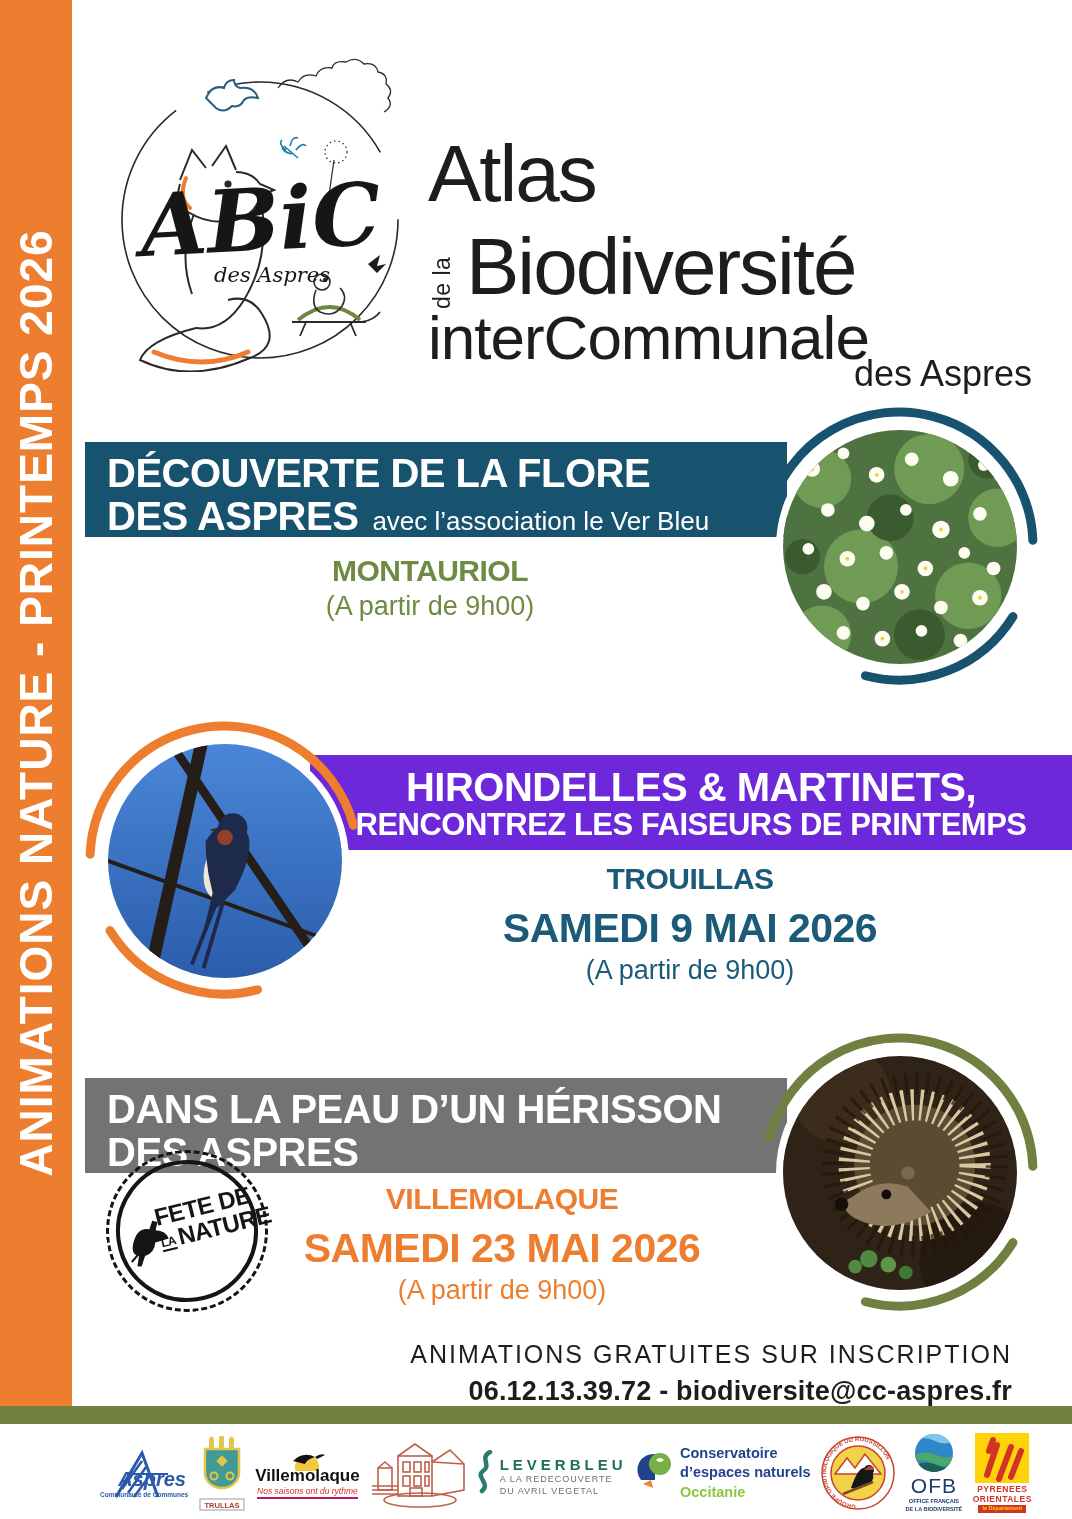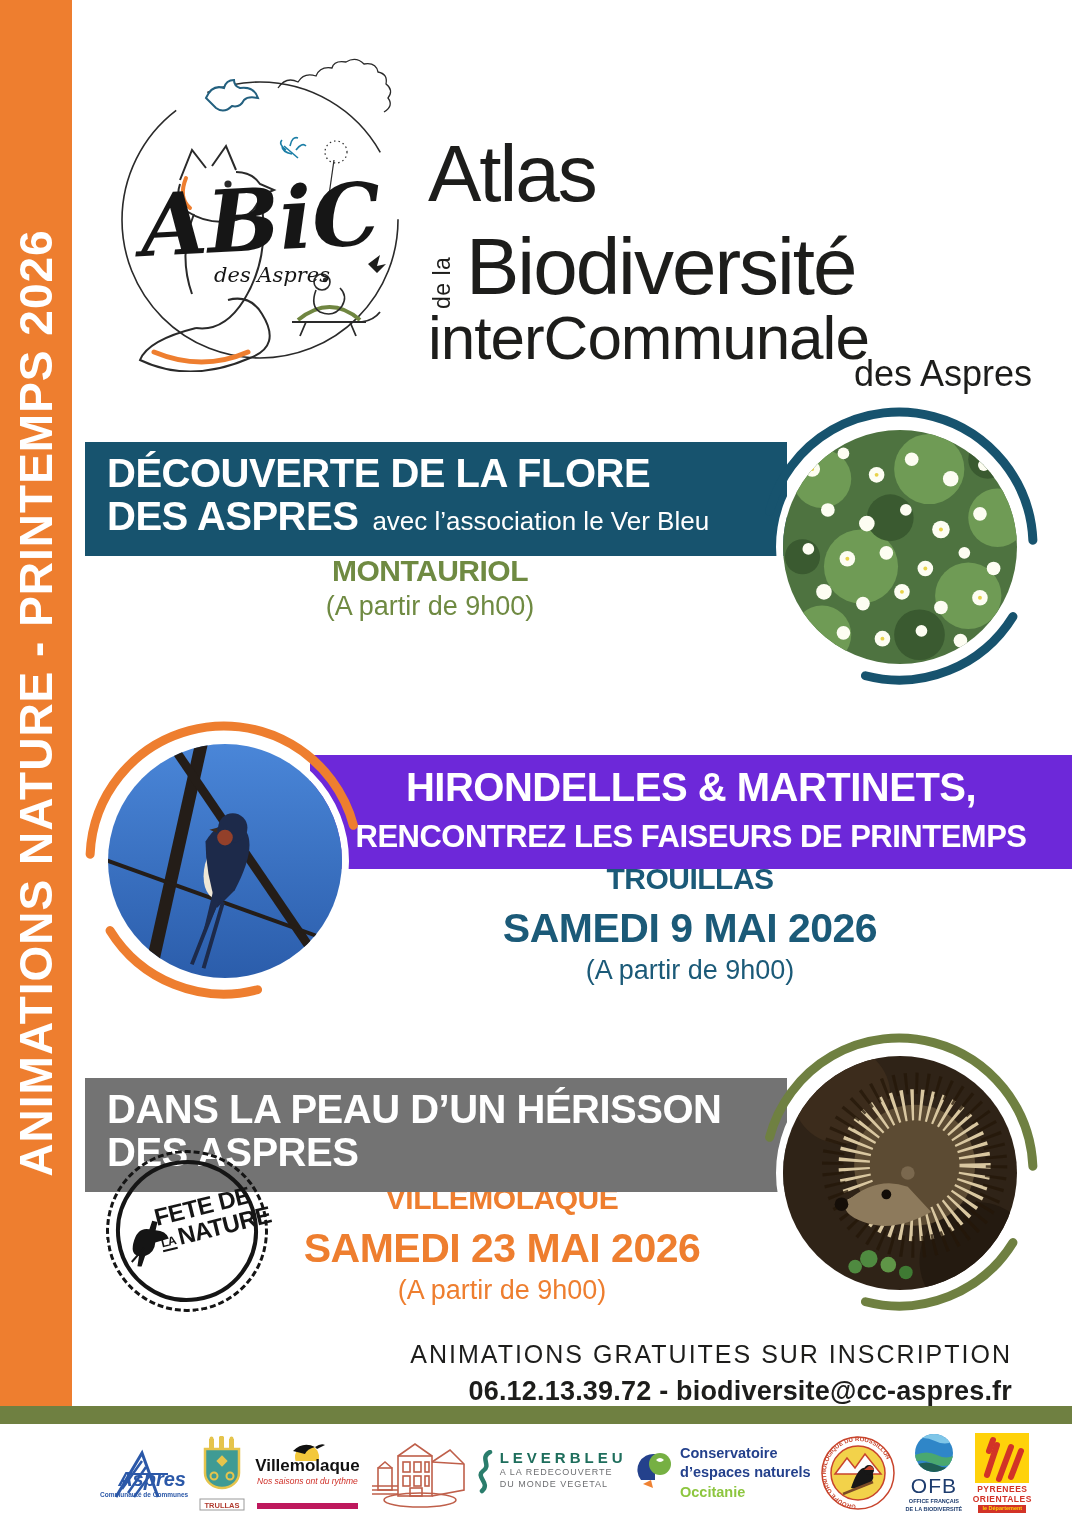--- a/index.html
+++ b/index.html
@@ -20,27 +20,27 @@
 
   
   .t-atlas{left:428px;top:134px;font-size:80px;line-height:1;letter-spacing:-2px;}
   .t-dela{left:429px;top:309px;font-size:23px;letter-spacing:.5px;
           transform:rotate(-90deg);transform-origin:top left;white-space:nowrap;}
   .t-bio{left:466px;top:227px;font-size:80px;line-height:1;letter-spacing:-2px;}
   .t-inter{left:428px;top:307px;font-size:62px;line-height:1;letter-spacing:-1px;}
   .t-aspres{left:600px;top:356px;width:432px;text-align:right;font-size:36px;line-height:1;}
 
   
-  .banner{height:114px;color:#fff;z-index:1;}
+  .banner{height:95px;color:#fff;z-index:1;}
   .banner .l1{font-size:40px;font-weight:800;letter-spacing:-.5px;line-height:1.1;}
   .banner .l2{font-size:40px;font-weight:800;letter-spacing:-.5px;line-height:1.05;}
   .banner .suffix{font-size:26px;font-weight:400;letter-spacing:0;}
   .banner1{left:85px;top:442px;width:702px;background:#17536e;padding:9px 0 0 22px;box-sizing:border-box;}
   .banner2{left:310px;top:755px;width:762px;background:#6d28d9;text-align:center;padding-top:10px;box-sizing:border-box;}
-  .banner2 .l2{font-size:31px;margin-top:12px;}
+  .banner2 .l2{font-size:31px;margin-top:0;}
   .banner3{left:85px;top:1078px;width:702px;background:#737373;padding:9px 0 0 22px;box-sizing:border-box;}
   .bl-row{display:flex;align-items:baseline;gap:14px;}
 
   
   .evtext{text-align:center;}
   .ev1{left:85px;top:554px;width:690px;}
   .ev2{left:320px;top:862px;width:740px;}
   .ev3{left:262px;top:1182px;width:480px;}
   .place{font-size:30px;font-weight:800;letter-spacing:-.5px;}
   .date{font-size:41px;font-weight:800;letter-spacing:-.5px;margin-top:9px;}
@@ -72,22 +72,22 @@
 
   .greenbar{left:0;top:1406px;width:1072px;height:18px;background:#6f8041;}
 
   
   .footer{left:90px;top:1430px;width:942px;height:86px;display:flex;
           align-items:center;justify-content:space-between;gap:8px;}
   .lg{display:flex;flex-direction:column;align-items:center;justify-content:center;line-height:1;}
   .lg-aspres .nm{color:#2b58a8;font-style:italic;font-weight:700;font-size:20px;margin-top:-30px;margin-left:26px;}
   .lg-aspres .sub{color:#2b58a8;font-size:6.5px;font-weight:700;margin-left:10px;margin-top:3px;}
   .lg-villemolaque .nm{color:#111;font-weight:800;font-size:17px;margin-top:-4px;}
-  .lg-villemolaque .sub{color:#cf2e26;font-style:italic;font-size:8.5px;margin-top:3px;border-bottom:6px solid #be185d;padding-bottom:17px;}
-  .lg-leverbleu{flex-direction:row;gap:7px;align-items:flex-start;}
+  .lg-villemolaque .sub{color:#cf2e26;font-style:italic;font-size:8.5px;margin-top:3px;border-bottom:2px solid #be185d;padding-bottom:1px;}
+  .lg-leverbleu{flex-direction:row;gap:7px;align-items:flex-end;}
   .lg-leverbleu .col{display:flex;flex-direction:column;gap:3px;}
   .lg-leverbleu .nm{color:#1e6e5c;font-size:15px;font-weight:700;letter-spacing:4px;}
   .lg-leverbleu .sub{color:#6d6e71;font-size:9px;letter-spacing:1px;}
   .lg-cen{flex-direction:row;gap:7px;align-items:center;}
   .lg-cen .col{display:flex;flex-direction:column;gap:4px;}
   .lg-cen .b{color:#24418c;font-weight:700;font-size:14.5px;}
   .lg-cen .g{color:#8dc63f;font-weight:700;font-size:14.5px;margin-top:2px;}
   .lg-ofb .nm{color:#1d3c6e;font-weight:400;font-size:21px;letter-spacing:1px;margin-top:2px;}
   .lg-ofb .sub{color:#1d3c6e;font-size:5.5px;font-weight:700;margin-top:2px;text-align:center;line-height:1.3;}
   .lg-po .nm{color:#d23327;font-weight:800;font-size:8.5px;letter-spacing:.5px;margin-top:2px;}
@@ -385,21 +385,21 @@
       </svg>
     </div>
 
     <div class="lg lg-leverbleu">
       <svg width="16" height="46" viewBox="0 0 16 46">
         <path d="M13,2 C2,8 15,15 6,21 C-2,27 14,33 5,41" fill="none" stroke="#2a7d6c" stroke-width="4.5" stroke-linecap="round"></path>
       </svg>
       <div class="col">
         <div class="nm">LEVERBLEU</div>
         <div class="sub">A LA REDECOUVERTE</div>
-        <div class="sub">DU MONDE VEGETAL</div>
+        <div class="sub">DU AVRIL VEGETAL</div>
       </div>
     </div>
 
     <div class="lg lg-cen">
       <svg width="36" height="46" viewBox="0 0 36 46">
         <path d="M4,30 a16,16 0 0 1 14,-26 l0,26 z" fill="#24418c"></path>
         <circle cx="23" cy="14" r="11" fill="#76b043"></circle>
         <path d="M19,10 q4,-4 8,0 q-4,4 -8,0 z" fill="#fff"></path>
         <path d="M6,34 l8,-4 2,8 z" fill="#ef8233"></path>
       </svg>

